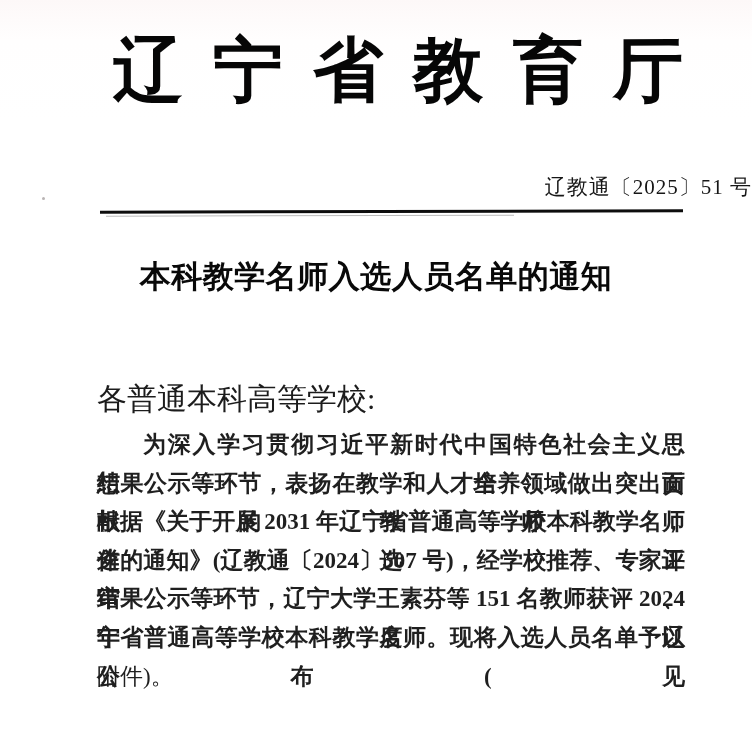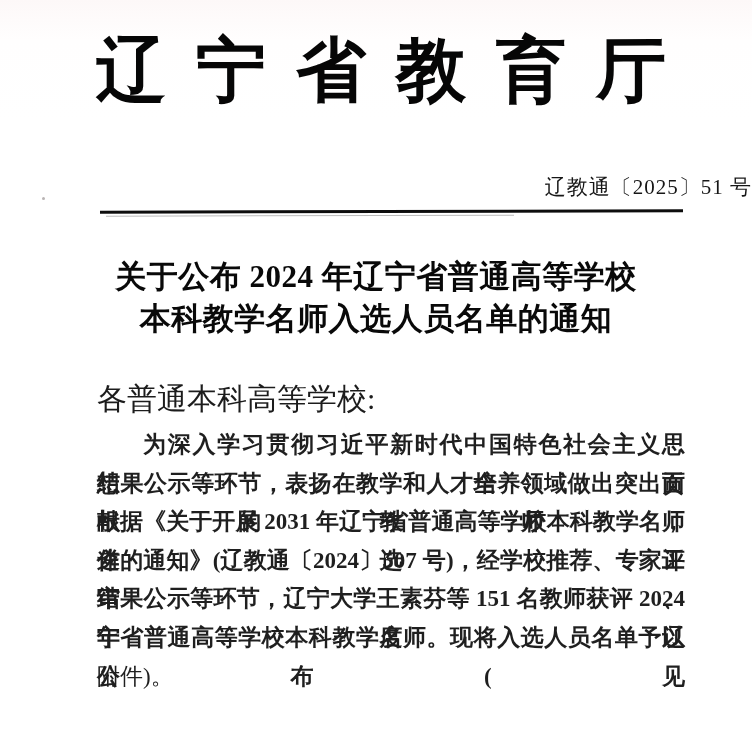--- a/index.html
+++ b/index.html
@@ -13,21 +13,21 @@
     position: relative;
     width: 752px;
     height: 737px;
     background: linear-gradient(180deg, #fdf8f8 0px, #fffefe 40px, #ffffff 120px);
     color: #111;
   }
   
   .agency-header {
     position: absolute;
     top: 28px;
-    left: 96px;
+    left: 113px;
     width: 570px;
     height: 86px;
     font-size: 70px;
     font-weight: 900;
     line-height: 86px;
     color: #060606;
     text-align: justify;
     text-align-last: justify;
     white-space: nowrap;
     letter-spacing: 0;
@@ -125,21 +125,20 @@
 <div class="page">
 
   <div class="agency-header">辽宁省教育厅</div>
 
   <div class="doc-number">辽教通〔2025〕51 号</div>
 
   <div class="header-divider"></div>
   <div class="speck"></div>
 
   <div class="notice-title">
-    <div>关于公布 2024 年辽宁省普通高等学校</div>
     <div>本科教学名师入选人员名单的通知</div>
   </div>
 
   <div class="salutation">各普通本科高等学校:</div>
 
   <div class="body-paragraph">
     <div class="body-line justified indented">为深入学习贯彻习近平新时代中国特色社会主义思想，全面</div>
     <div class="body-line justified">结果公示等环节，表扬在教学和人才培养领域做出突出贡献的教师，</div>
     <div class="body-line justified">根据《关于开展 2031 年辽宁省普通高等学校本科教学名师遴选工</div>
     <div class="body-line justified">作的通知》(辽教通〔2024〕507 号)，经学校推荐、专家评审、</div>

